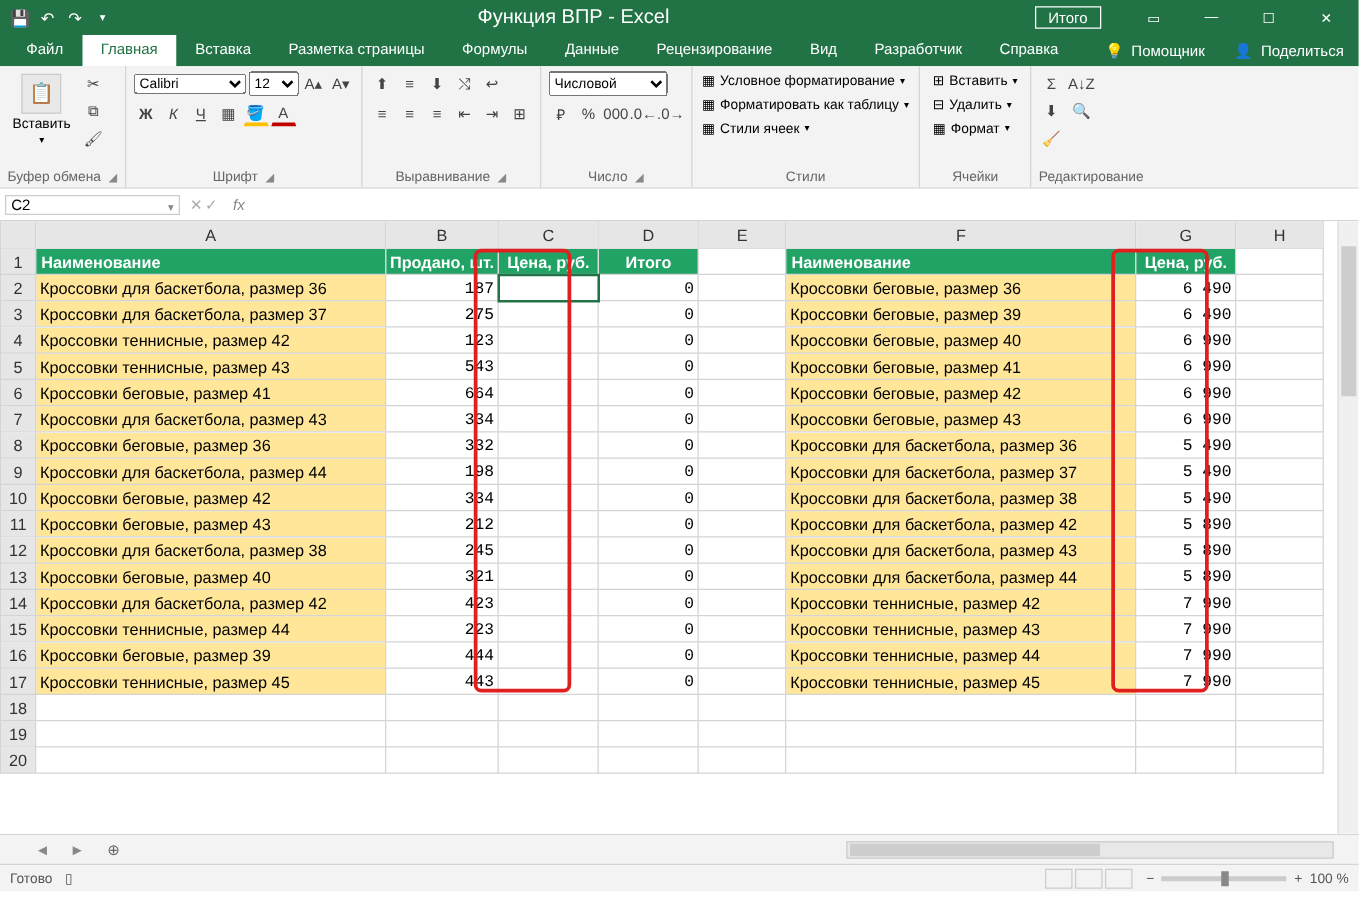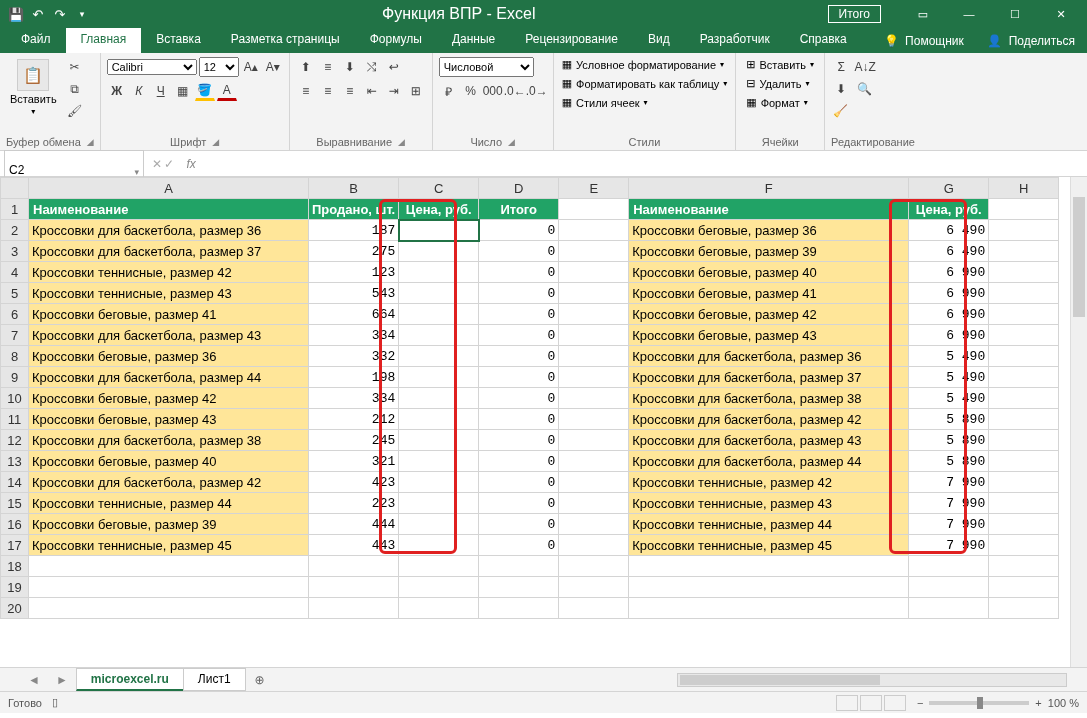--- a/index.html
+++ b/index.html
@@ -33,21 +33,21 @@
 .vstack{display:flex; flex-direction:column; gap:2px;}
 .hstack{display:flex; gap:2px; align-items:center;}
 select.fontname{width:90px; height:16px; font-size:11px;}
 select.fontsize{width:40px; height:20px; font-size:11px;}
 .numfmt{width:95px; height:20px; font-size:11px;}
 .styleitem{display:flex; align-items:center; gap:4px; font-size:11px; padding:1px 2px;}
 .cellbtn{display:flex; align-items:center; gap:4px; font-size:11px; padding:1px 4px;}
 
 
 .fbar { height: 26px; border-bottom: 1px solid #d4d4d4; display:flex; align-items:center; background:#fff;}
-.namebox { width:140px; border:1px solid #ccc; margin:2px 4px; height:28px; padding:0 4px; font-size:12px; display:flex; align-items:flex-end; justify-content:space-between;}
+.namebox { width:140px; border:1px solid #ccc; margin:2px 4px; height:16px; padding:0 4px; font-size:12px; display:flex; align-items:flex-end; justify-content:space-between;}
 .fbar .fxbtn{width:26px; text-align:center; color:#888; font-style:italic;}
 .fbar .fxicons{display:flex; gap:2px; color:#aaa; padding:0 4px;}
 .fbar input{flex:1; border:none; outline:none; height:20px; padding:0 4px; font-size:12px;}
 
 
 .gridwrap{position:relative; height:490px; overflow:hidden; background:#fff;}
 .grid{border-collapse:collapse; table-layout:fixed;}
 .grid th, .grid td{border:1px solid #d4d4d4; height:21px; font-size:13px; padding:0 3px; white-space:nowrap; overflow:hidden;}
 .grid th{background:#e6e6e6; font-weight:normal; color:#333; text-align:center; position:relative;}
 .grid th.corner{background:#e6e6e6; width:28px;}
@@ -524,24 +524,20 @@
   <div class="vscroll">
       <div class="thumb"></div>
     </div>
 <div style="position: absolute; pointer-events: none; border: 3px solid rgb(224, 32, 32); border-radius: 6px; left: 379px; top: 22px; width: 78px; height: 355px;"></div>
     <div style="position: absolute; pointer-events: none; border: 3px solid rgb(224, 32, 32); border-radius: 6px; left: 889px; top: 22px; width: 78px; height: 355px;"></div>
   </div>
 
 <div class="sheettabs">
   <span class="nav">◄</span>
   <span class="nav">►</span>
-  <div id="sheet-container" style="display:flex;">
-      <div class="stab active">microexcel.ru</div>
-      <div class="stab">Лист1</div>
-    </div>
   <span class="add">⊕</span>
   <div class="hscroll">
       <div class="sbar">
         <div class="thumb"></div>
       </div>
     </div>
 </div>
 
 <div class="status">
   <span>Готово</span>

